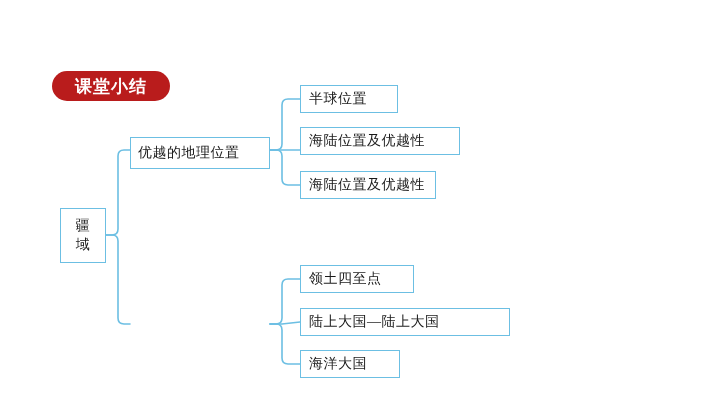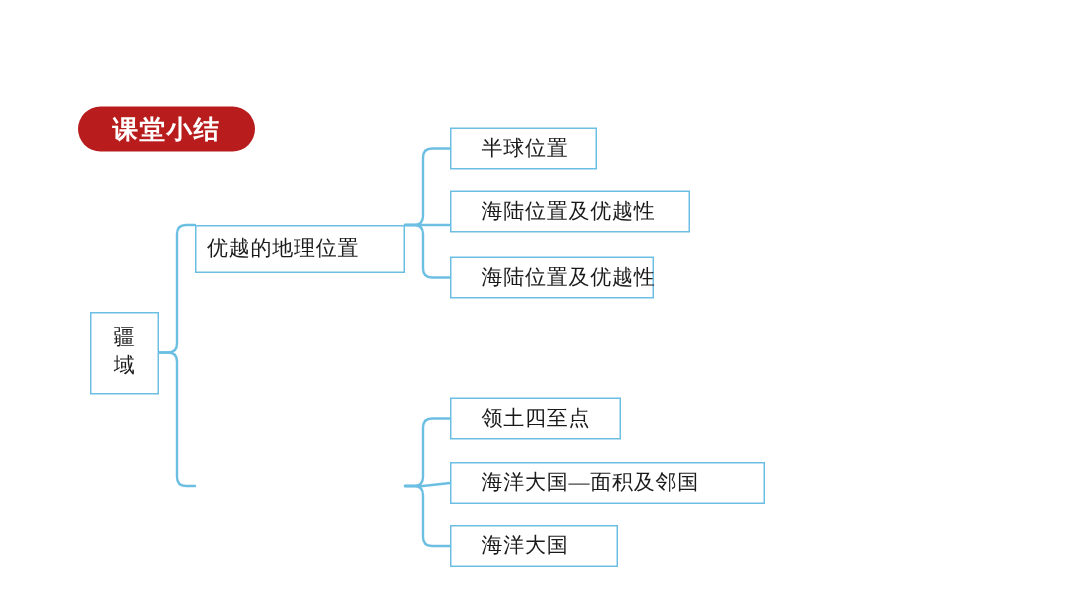--- a/index.html
+++ b/index.html
@@ -94,35 +94,35 @@
     white-space: pre-line;
   }
 
   
   .node.lvl2 {
     left: 130px;
     width: 140px;
     height: 32px;
     padding-left: 7px;
   }
-  .node.lvl2.n-geo  { top: 150px; }
+  .node.lvl2.n-geo  { top: 137px; }
   .node.lvl2.n-sea  { top: 308px; }
 
   
   .node.lvl3 {
     left: 300px;
     height: 28px;
-    padding-left: 20px;
+    padding-left: 8px;
   }
   .node.lvl3.n-a { top: 85px;  width: 98px;  }
   .node.lvl3.n-b { top: 127px; width: 160px; }
   .node.lvl3.n-c { top: 171px; width: 136px; }
   .node.lvl3.n-d { top: 265px; width: 114px; }
   .node.lvl3.n-e { top: 308px; width: 210px; }
-  .node.lvl3.n-f { top: 350px; width: 112px; }
+  .node.lvl3.n-f { top: 350px; width: 100px; }
 </style>
 </head>
 <body>
 
 <div id="canvas">
 
   <div class="title-pill">
     <span class="title-text">课堂小结</span>
   </div>
 
@@ -156,19 +156,19 @@
     <span class="node-label">海陆位置及优越性</span>
   </div>
   <div class="node lvl3 n-c">
     <span class="node-label">海陆位置及优越性</span>
   </div>
 
   <div class="node lvl3 n-d">
     <span class="node-label">领土四至点</span>
   </div>
   <div class="node lvl3 n-e">
-    <span class="node-label">海洋大国—面积及邻国</span>
+    <span class="node-label">陆上大国—陆上大国</span>
   </div>
   <div class="node lvl3 n-f">
     <span class="node-label">海洋大国</span>
   </div>
 
 </div>
 
 </body></html>

